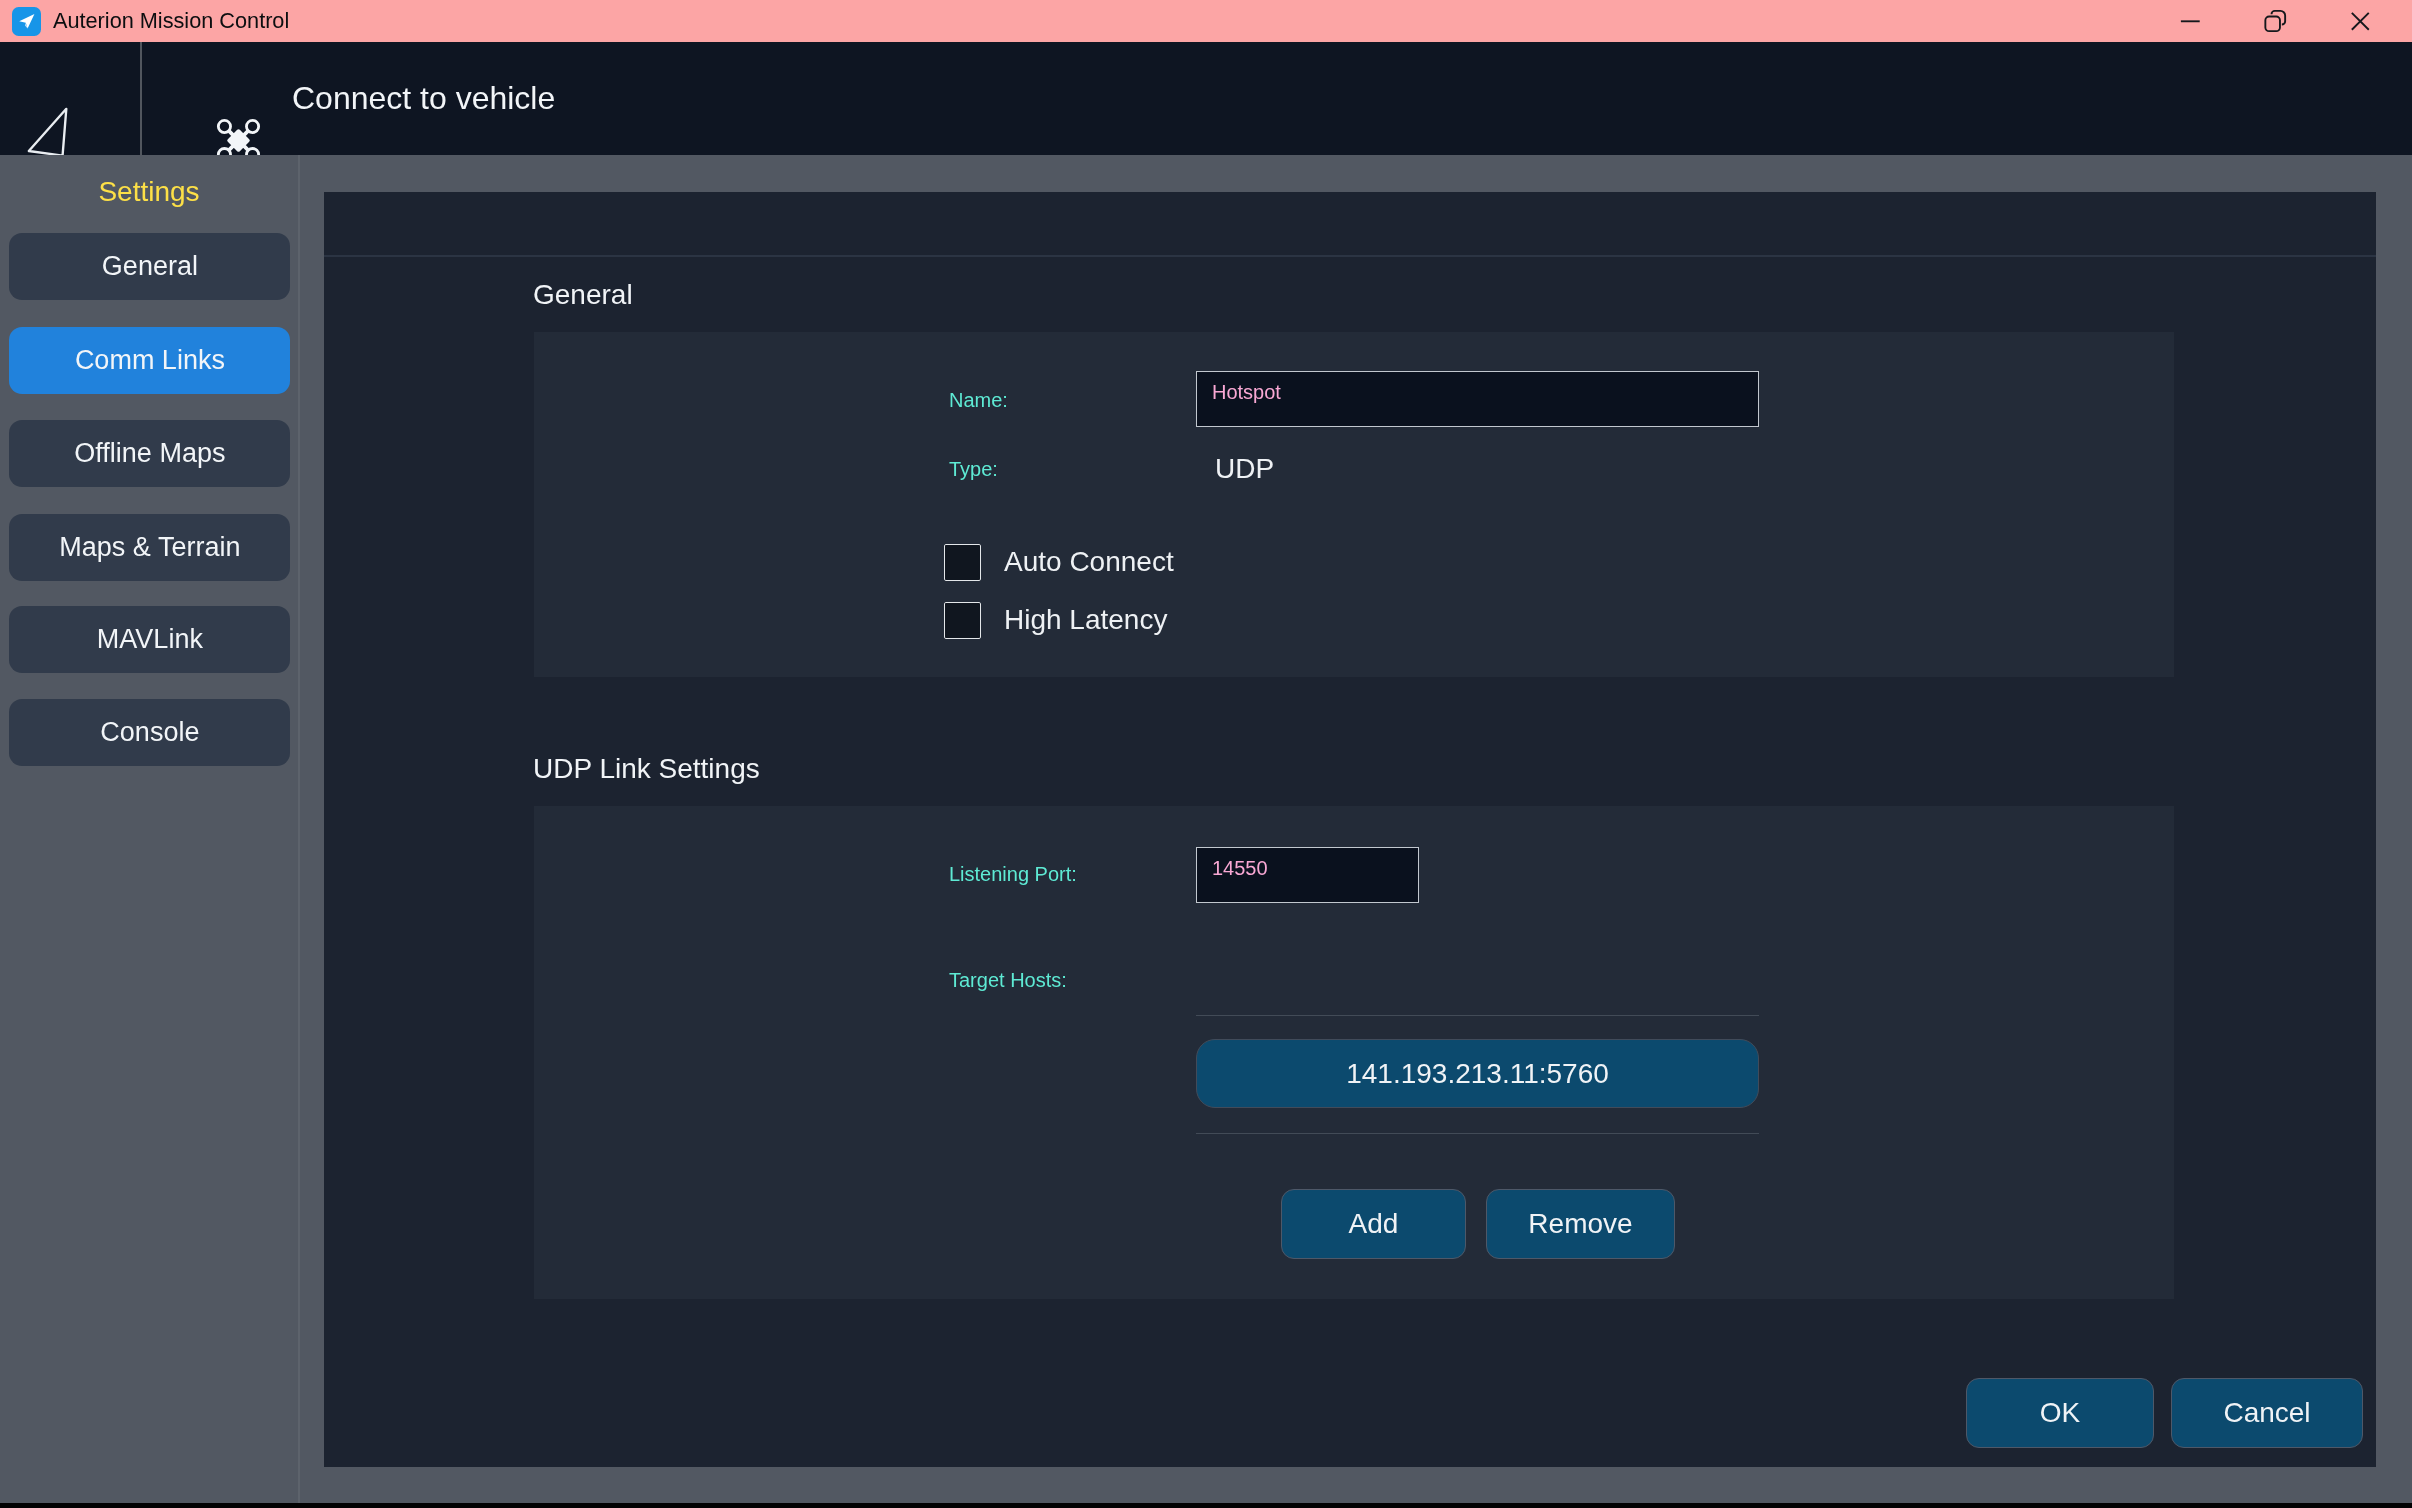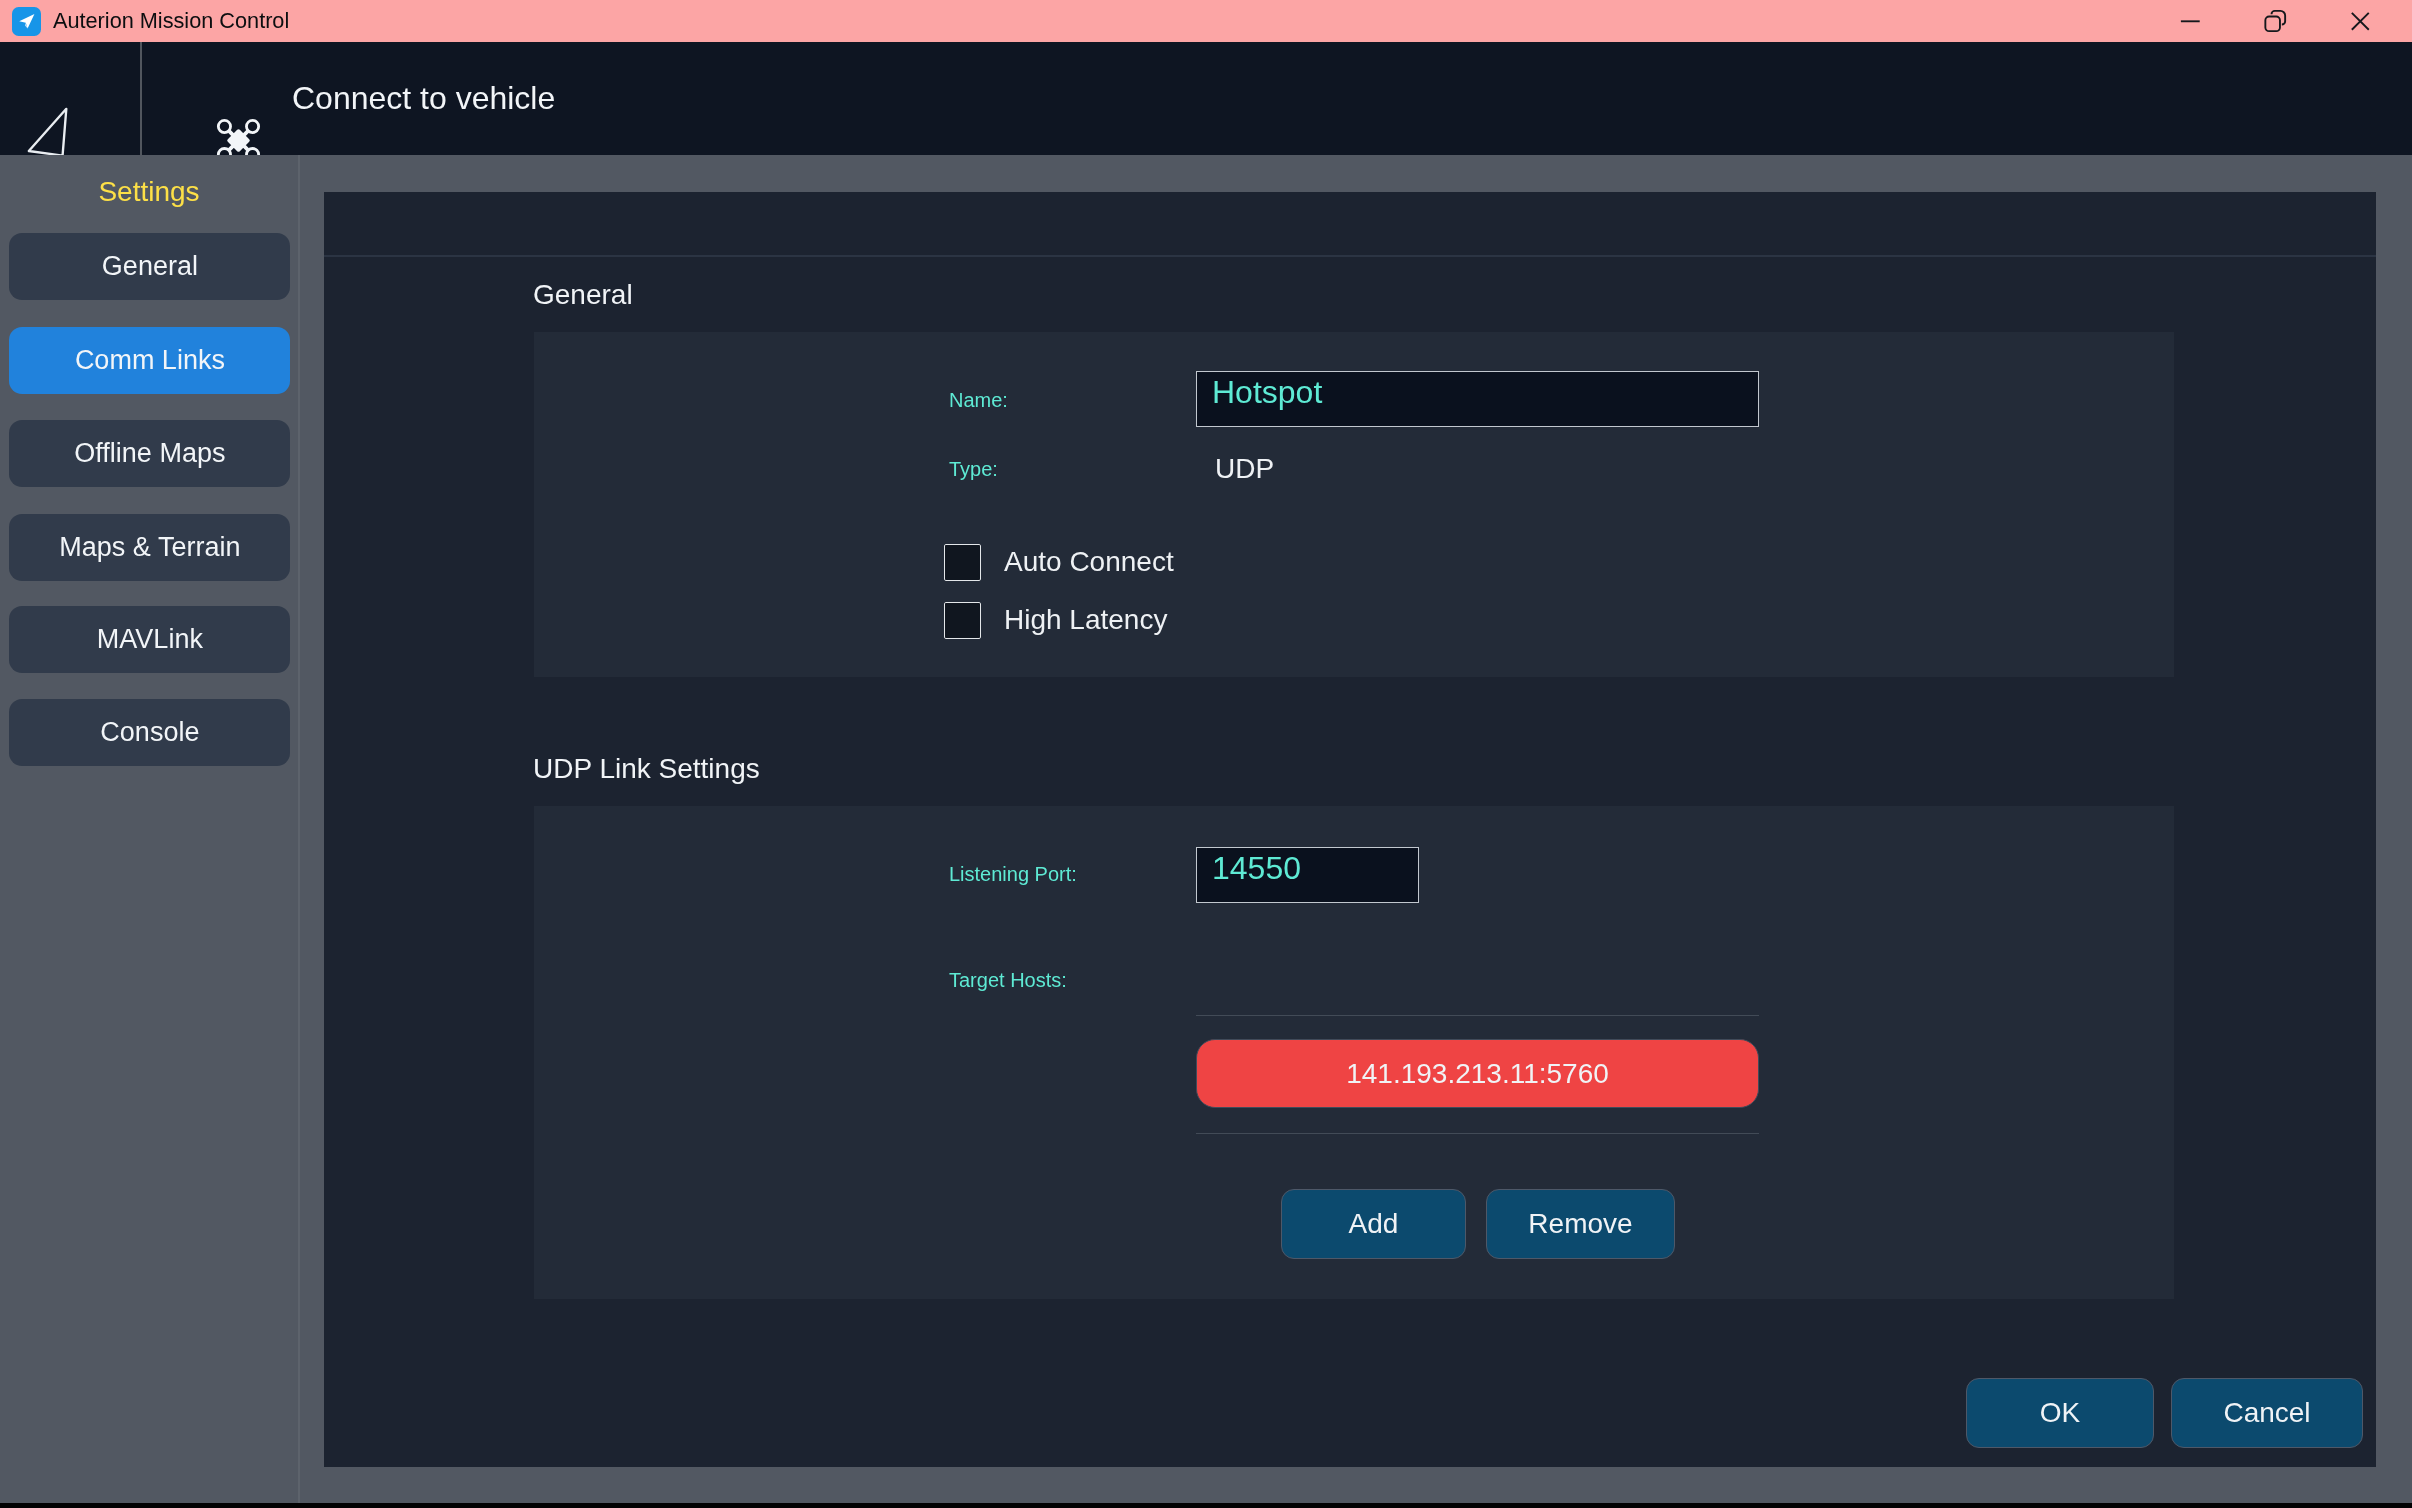--- a/index.html
+++ b/index.html
@@ -44,34 +44,34 @@
   .panel { position:absolute; left:324px; top:37px; width:2052px; height:1275px; background:#1c2330; }
   .panel-title { position:absolute; left:3.8px; top:9.4px; font-size:36px; color:#f2f4f7; }
   .panel-top-divider { position:absolute; left:0; top:63px; width:2052px; height:1.9px; background:#2b3443; }
 
   .section-label { position:absolute; left:209px; font-size:28px; color:#f1f4f7; }
   .groupbox { position:absolute; left:210px; width:1640px; background:#232b38; }
   .gb1 { top:140px; height:345px; }
   .gb2 { top:614px; height:493px; }
 
   .field-label { position:absolute; left:625px; font-size:20px; color:#5eead4; height:34px; line-height:34px; }
-  .text-input { position:absolute; background:#0a111e; border:0.9px solid #c2c8cf; color:#5eead4;
-                font-family:"Liberation Sans", sans-serif; font-size:32px; padding:0 0 14px 15px; outline:none; }
+  .text-input { position:absolute; background:#0a111e; border:0.9px solid #c2c8cf; color:#f9a8d4;
+                font-family:"Liberation Sans", sans-serif; font-size:20px; padding:0 0 14px 15px; outline:none; }
   .name-input { left:872px; top:179px; width:563px; height:56px; }
   .type-value { position:absolute; left:891px; font-size:28px; color:#eef1f4; height:34px; line-height:34px; }
 
   .checkbox { position:absolute; left:620px; width:37px; height:37px; background:#10161f;
               border:1.9px solid #e4e7ea; border-radius:1.9px; }
   .check-label { position:absolute; left:680px; font-size:28px; color:#eef1f4; height:36px; line-height:36px; }
 
   .port-input { left:872px; top:655px; width:223px; height:56px; }
 
   .hr-line { position:absolute; left:872px; width:563px; height:0.9px; background:#424b57; }
   .host-pill { position:absolute; left:872px; top:847px; width:563px; height:69px; border-radius:19px;
-               background:#ef4444; border:0.9px solid #414b5a; display:flex; align-items:center;
+               background:#0c4a6e; border:0.9px solid #414b5a; display:flex; align-items:center;
                justify-content:center; font-size:28px; color:#f0f3f6; }
 
   .btn { position:absolute; height:70px; border-radius:13px; background:#0c4a6e; border:0.9px solid #4e5868;
          display:flex; align-items:center; justify-content:center; font-size:28px; color:#f0f3f6;
          font-family:"Liberation Sans", sans-serif; }
   .btn-add    { left:957px; top:997px; width:185px; }
   .btn-remove { left:1162px; top:997px; width:189px; }
   .btn-ok     { left:1642px; top:1186px; width:188px; }
   .btn-cancel { left:1847px; top:1186px; width:192px; }
 </style>

